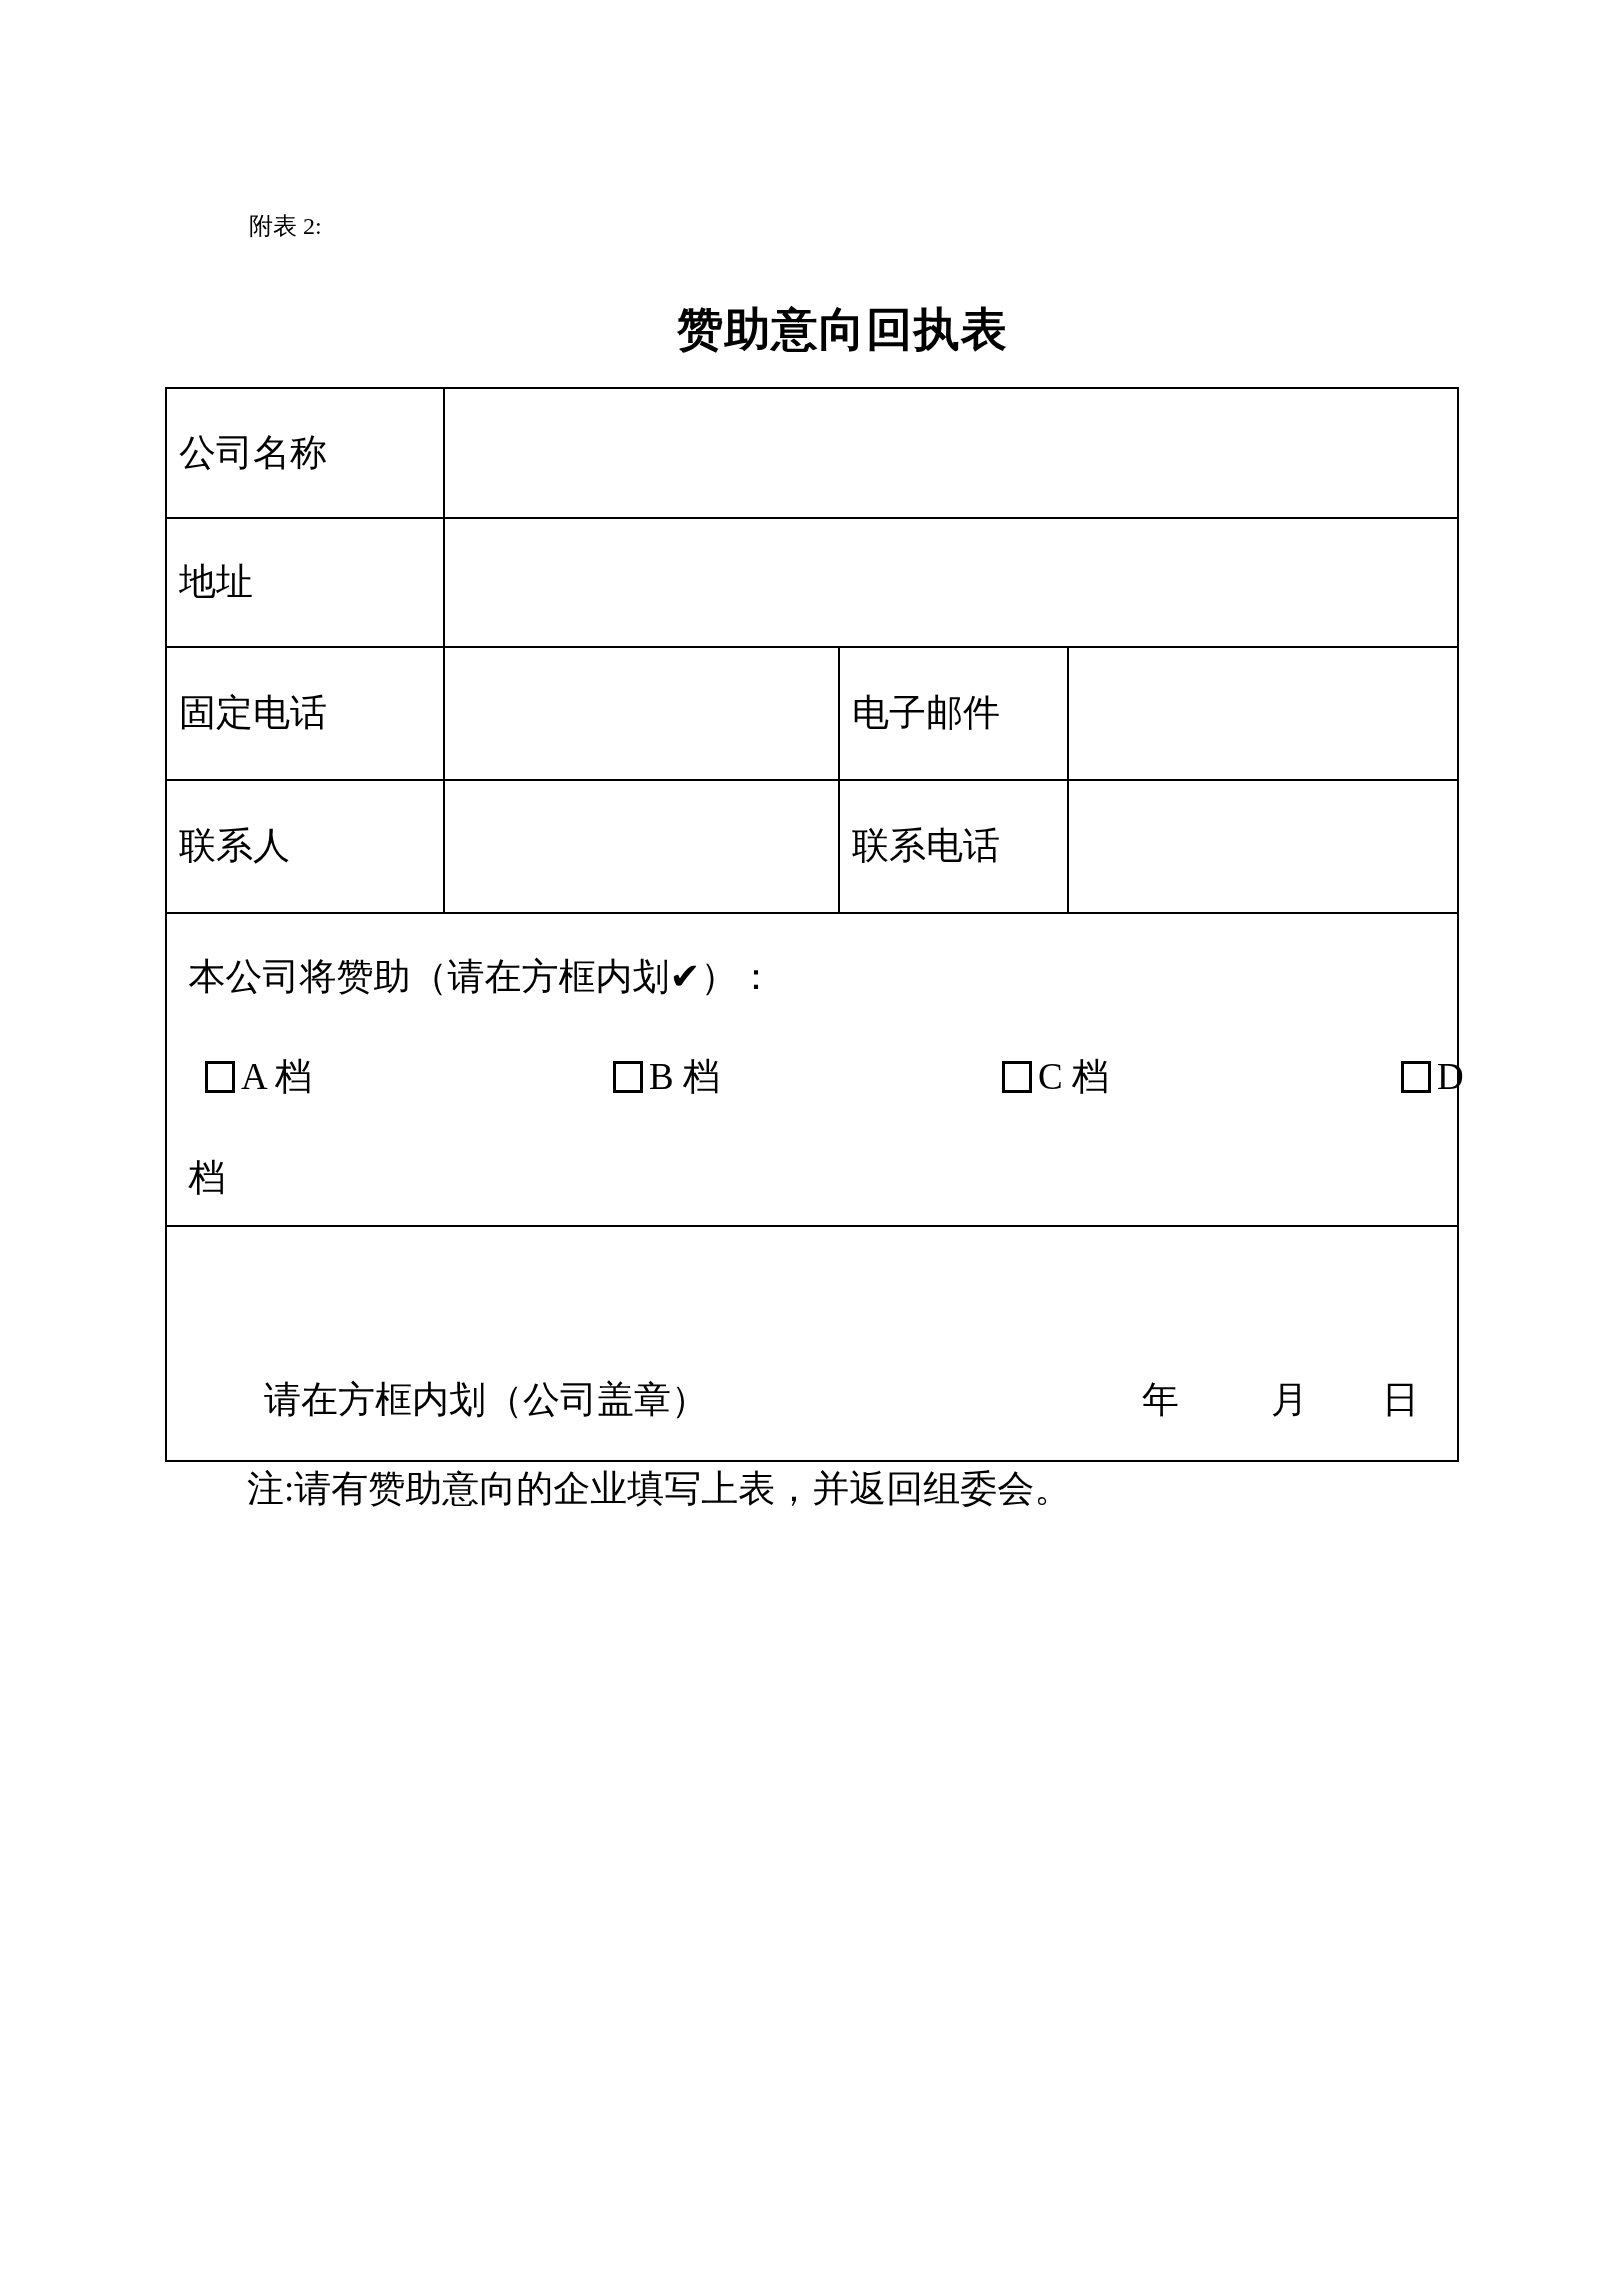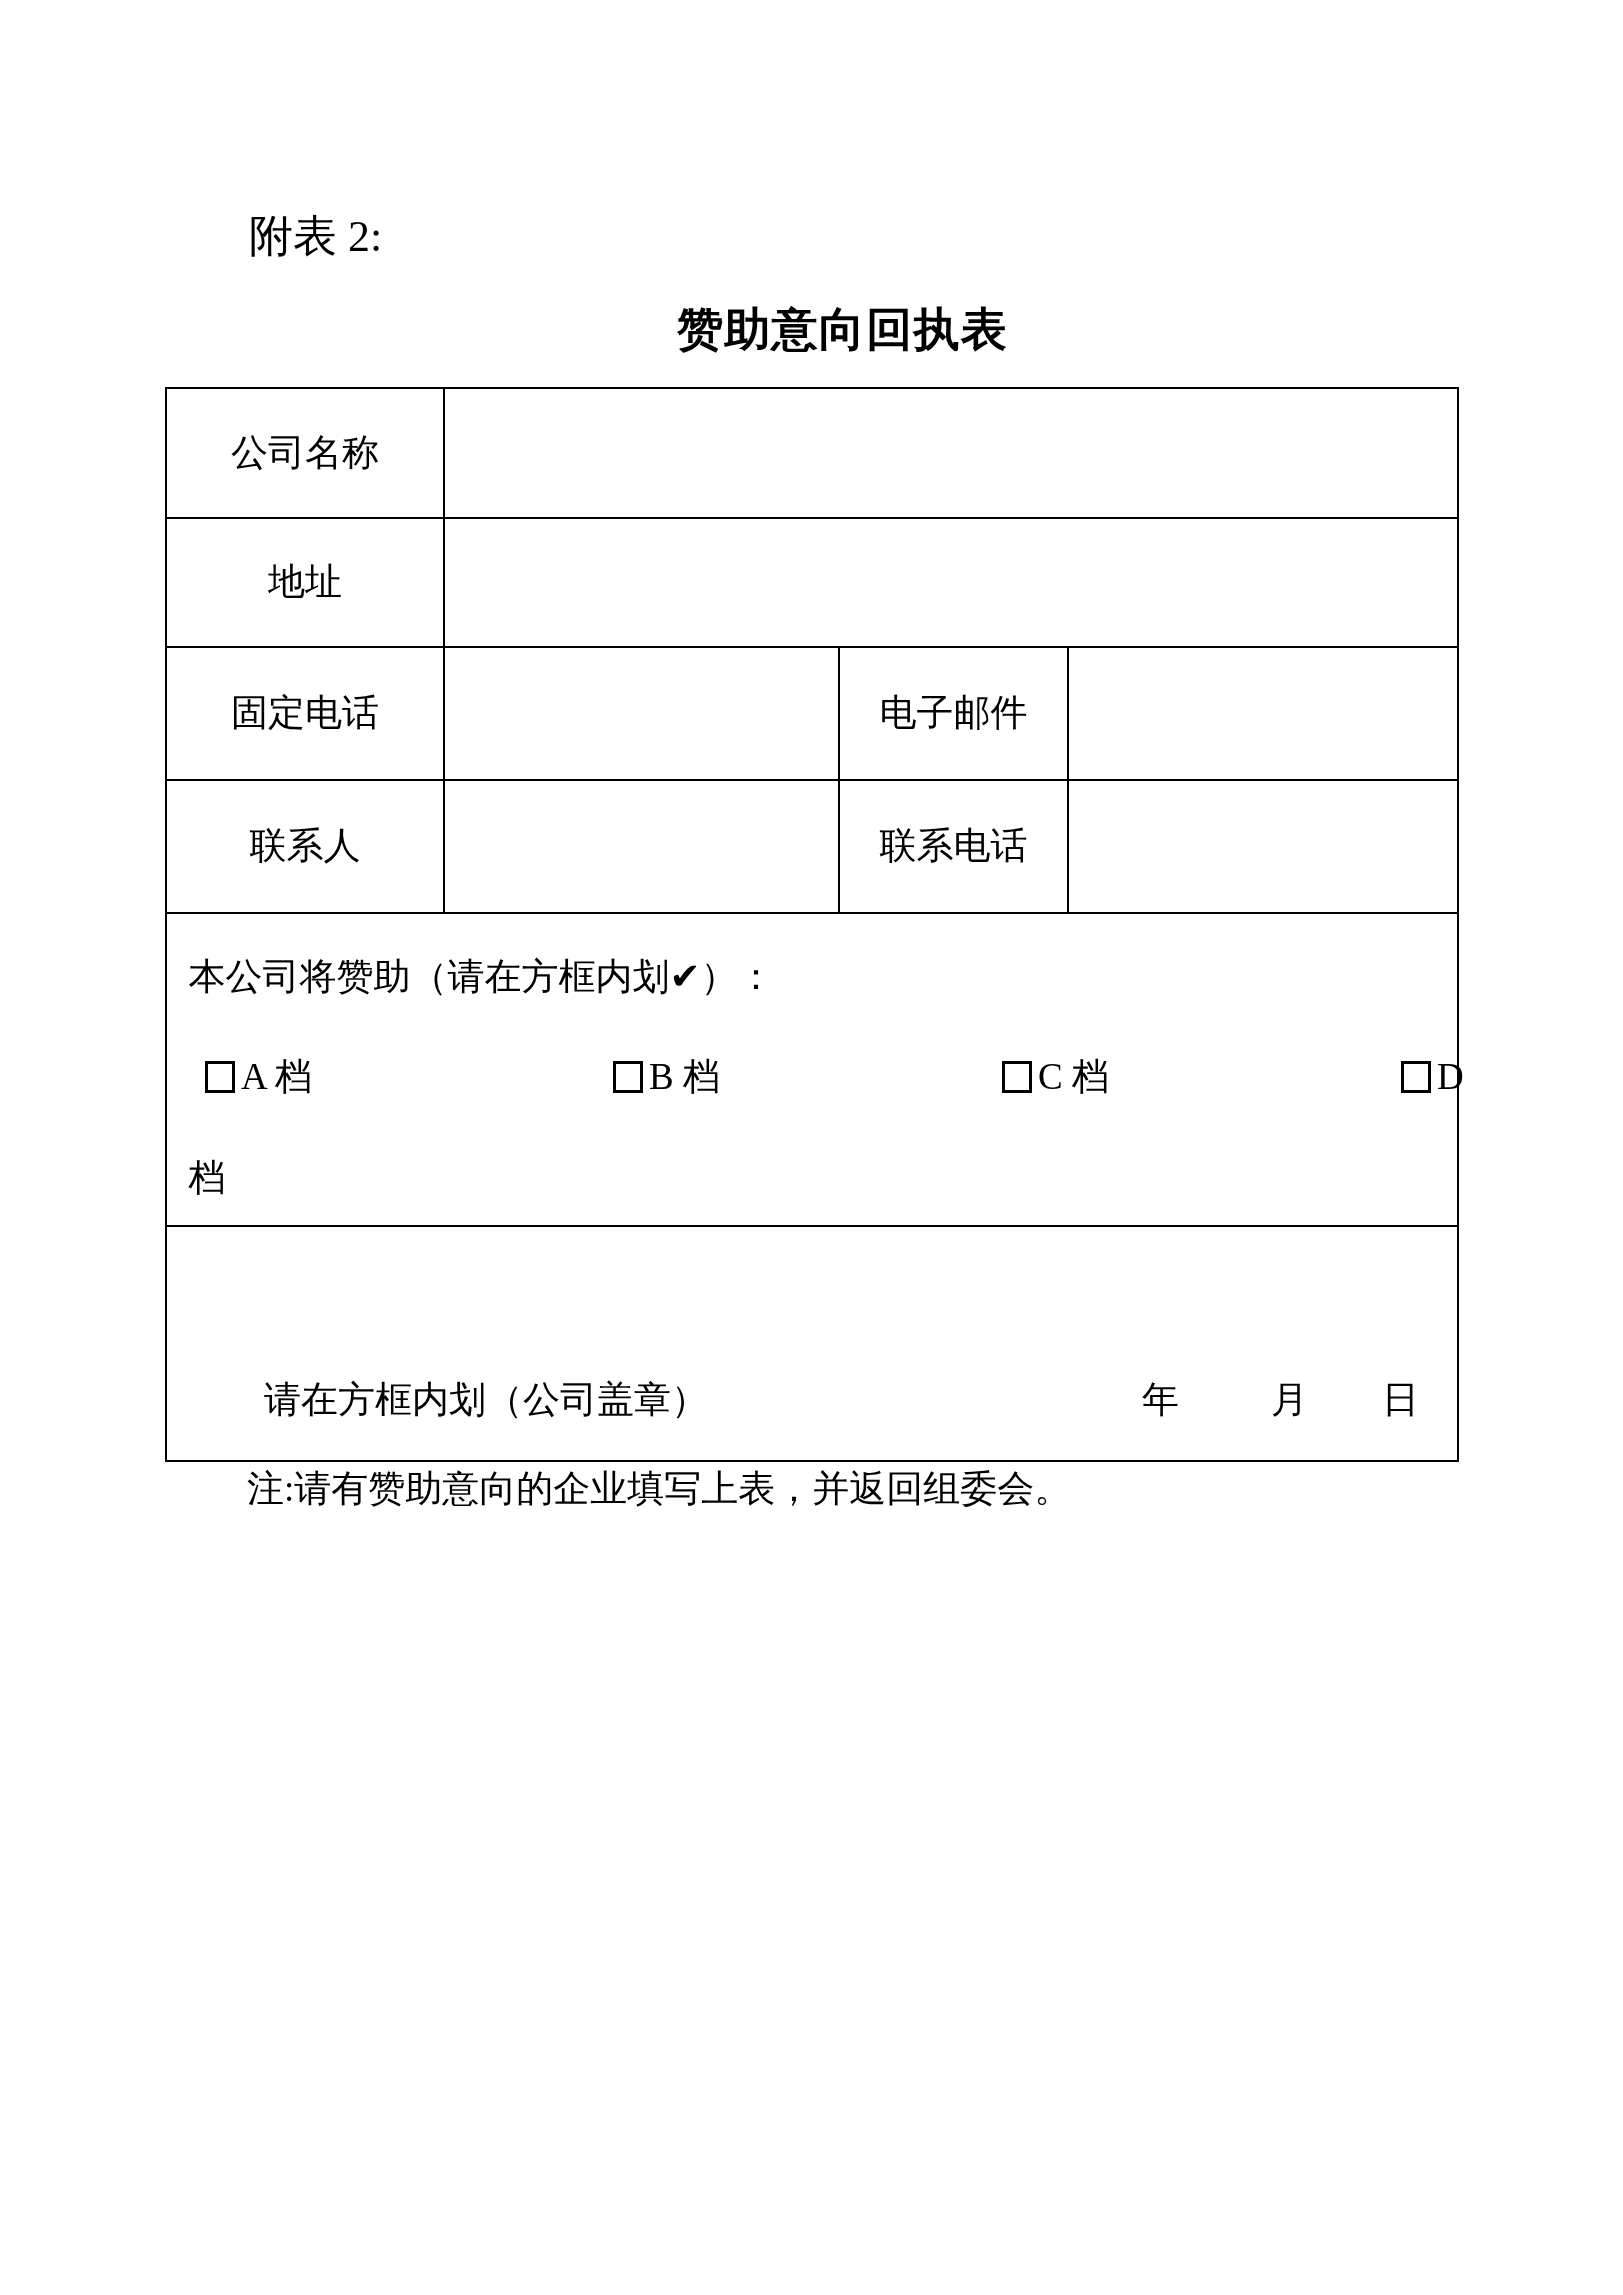--- a/index.html
+++ b/index.html
@@ -13,21 +13,21 @@
     background: #ffffff;
     color: #000000;
     font-family: "Liberation Serif", "DejaVu Serif", serif;
     overflow: hidden;
   }
   .abs { position: absolute; }
 
   .attach-label {
     left: 249px;
     top: 213px;
-    font-size: 44px;
+    font-size: 24px;
     line-height: 1.1;
     white-space: pre;
   }
   .doc-title {
     left: 0;
     top: 305px;
     width: 1623px;
     text-align: center;
     font-size: 46px;
     font-weight: bold;
@@ -39,25 +39,24 @@
   table.form {
     position: absolute;
     left: 165px;
     top: 387px;
     width: 1292px;
     border-collapse: collapse;
     table-layout: fixed;
   }
   table.form td {
     border: 2px solid #000000;
-    padding: 3px;
+    padding: 12px;
     vertical-align: middle;
     font-size: 37px;
     line-height: 1.2;
-    text-align: center;
   }
   td.lbl {
     padding-left: 18.3px;
   }
   td.cell-rel {
     position: relative;
     vertical-align: top;
   }
 
   .sp-prompt {

